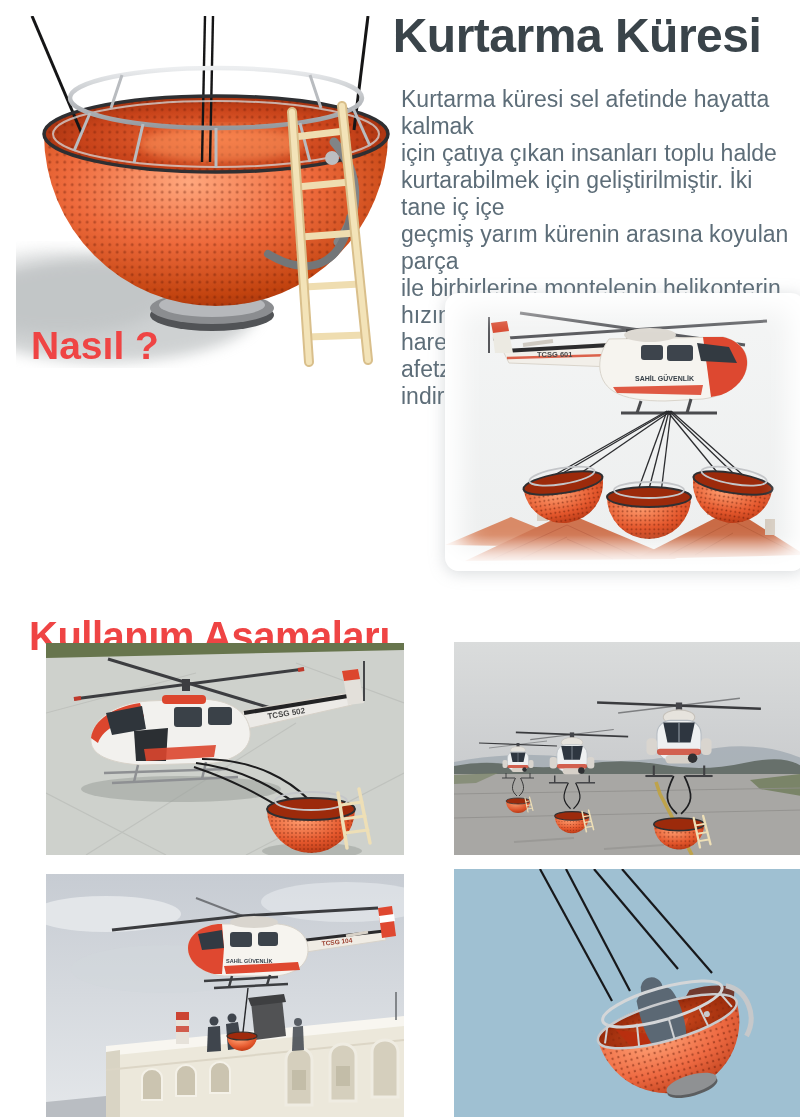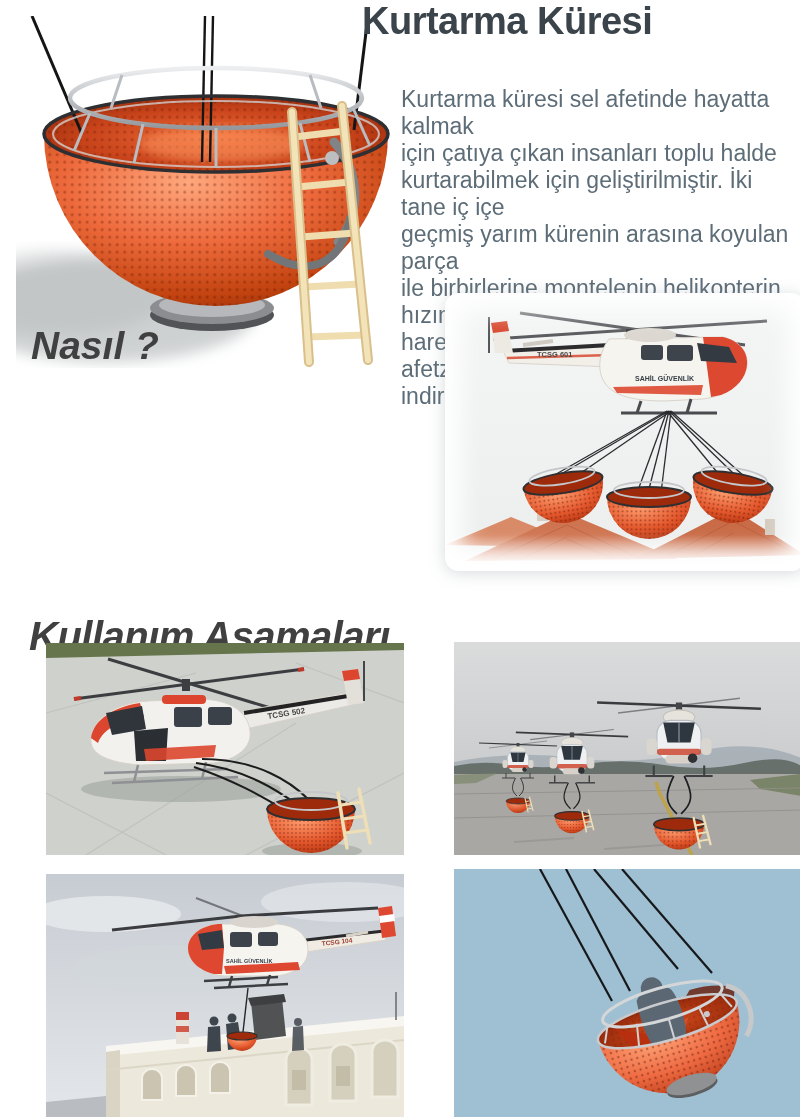--- a/index.html
+++ b/index.html
@@ -1,22 +1,22 @@
 <!DOCTYPE html>
 <html><head>
 <meta charset="utf-8">
 <style>
   html,body{margin:0;padding:0;background:#ffffff;}
   .page{position:relative;width:800px;height:1120px;background:#ffffff;overflow:hidden;
         font-family:"Liberation Sans",sans-serif;}
-  .page-title{position:absolute;top:0;right:8px;margin:0;width:430px;text-align:left;
-        font-size:38px;font-weight:700;color:#3a444a;letter-spacing:-0.5px;}
+  .page-title{position:absolute;top:8px;right:8px;margin:0;width:430px;text-align:center;
+        font-size:48px;font-weight:700;color:#3a444a;letter-spacing:-0.5px;}
   .intro{position:absolute;left:401px;top:86px;width:396px;margin:0;
         font-size:23px;line-height:27px;color:#5d6d78;white-space:pre-line;}
-  .h2{position:absolute;margin:0;font-weight:700;color:#404040;font-style:italic;}
+  .h2{position:absolute;margin:0;font-weight:700;color:#ef4444;}
   .how-heading{left:31px;top:324px;font-size:39px;}
   .how-body{position:absolute;left:31px;top:384px;width:356px;margin:0;
         font-size:17.5px;line-height:27px;color:#5d6d78;white-space:pre-line;}
   .stages-heading{left:29px;top:572px;font-size:40px;letter-spacing:-0.5px;margin-top:42px;}
   figure{margin:16px;padding:0;position:absolute;text-align:center;}
   figure svg{display:block;}
   .hero{left:0;top:0;width:402px;height:352px;}
   .flight{left:429px;top:277px;width:360px;height:278px;border-radius:14px;overflow:hidden;
         box-shadow:0 2px 16px rgba(140,150,155,.35);}
   .flight .vignette{position:absolute;inset:0;border-radius:14px;pointer-events:none;

